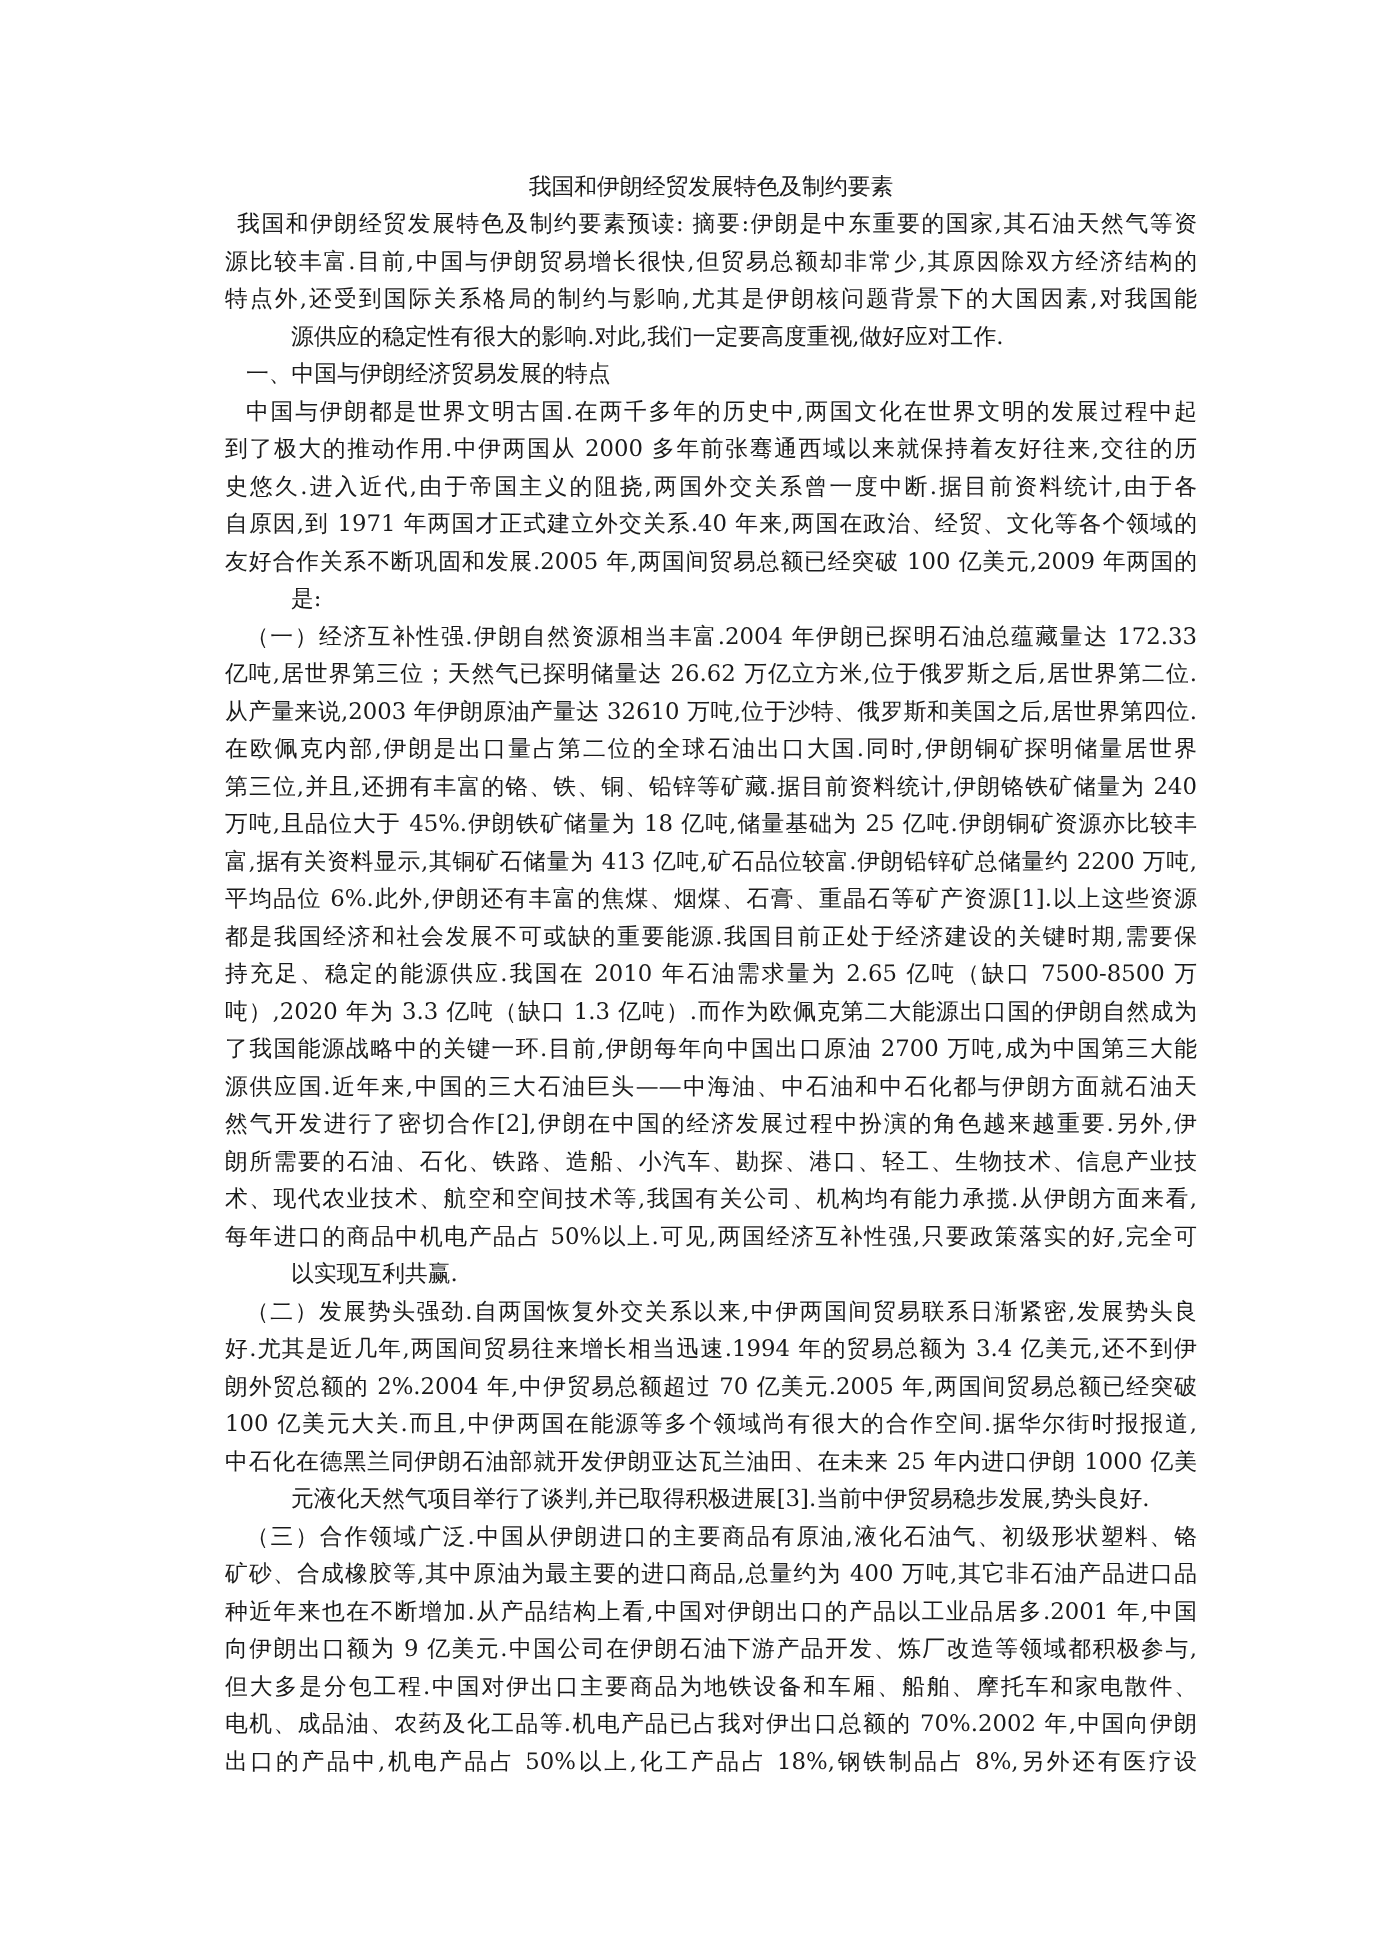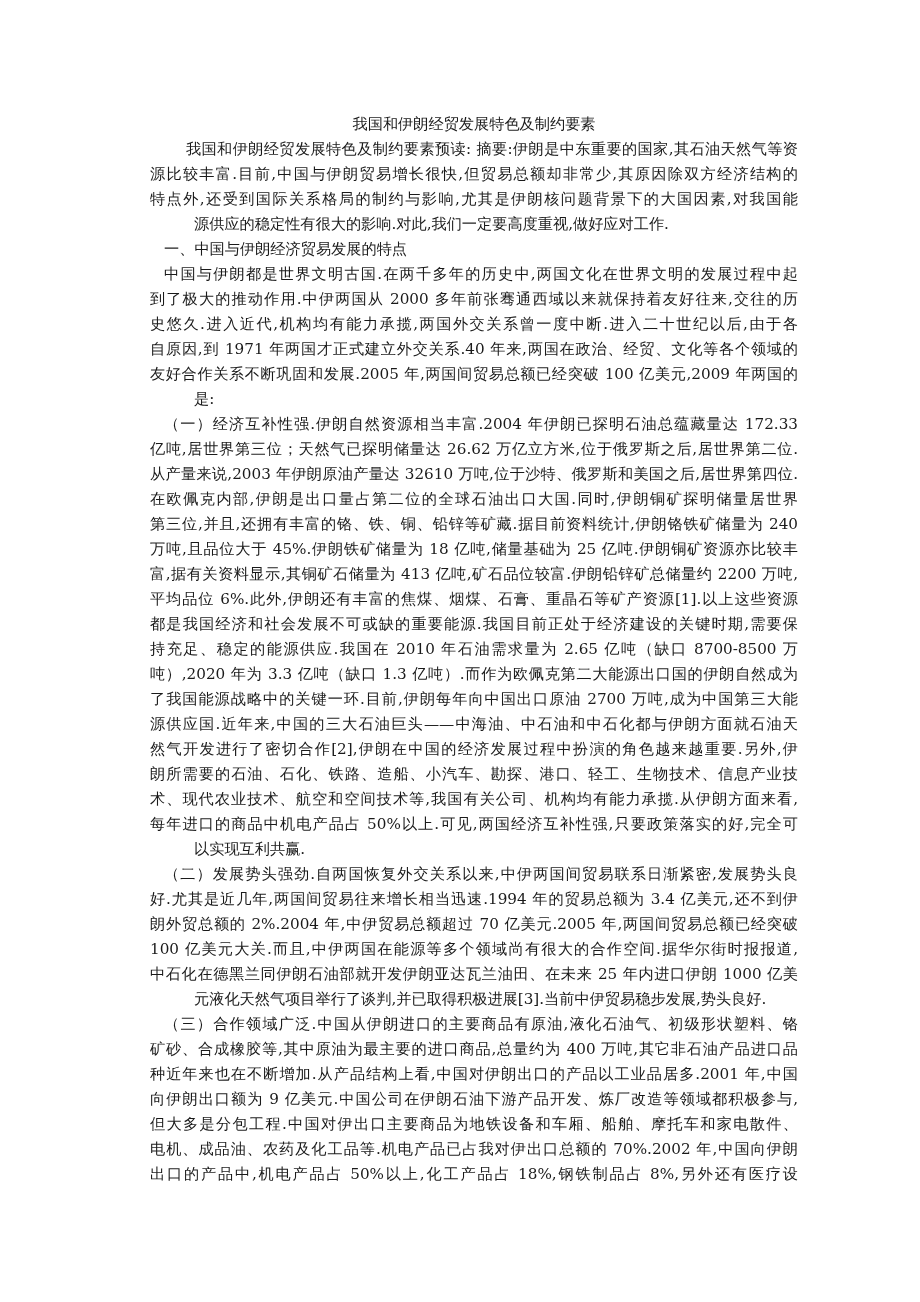--- a/index.html
+++ b/index.html
@@ -6,58 +6,58 @@
   body { width: 920px; height: 1302px; position: relative; overflow: hidden; }
   .page {
     position: absolute; left: 150px; top: 112px; width: 648px;
     font-family: "DejaVu Serif", "Liberation Serif", serif;
     font-size: 15.2px; color: #1a1a1a;
   }
   .title { text-align: center; height: 25px; line-height: 25px; white-space: nowrap; }
   .line { height: 25px; line-height: 25px; white-space: nowrap; text-align: justify; text-align-last: justify; }
   .line.last { text-align-last: left; margin-left: 44px; }
   .line.heading { text-align-last: left; padding-left: 14px; }
-  .line.indent { padding-left: 8px; margin-left: 28px; }
+  .line.indent { padding-left: 8px; }
   .line.indent2 { padding-left: 14px; }
 </style>
 </head>
 <body>
 
 <div class="page">
   <div class="title">我国和伊朗经贸发展特色及制约要素</div>
 
   <div>
     <div class="line indent">我国和伊朗经贸发展特色及制约要素预读: 摘要:伊朗是中东重要的国家,其石油天然气等资</div>
     <div class="line">源比较丰富.目前,中国与伊朗贸易增长很快,但贸易总额却非常少,其原因除双方经济结构的</div>
     <div class="line">特点外,还受到国际关系格局的制约与影响,尤其是伊朗核问题背景下的大国因素,对我国能</div>
     <div class="line last">源供应的稳定性有很大的影响.对此,我们一定要高度重视,做好应对工作.</div>
   </div>
 
   <div class="line heading">一、中国与伊朗经济贸易发展的特点</div>
 
   <div>
     <div class="line indent2">中国与伊朗都是世界文明古国.在两千多年的历史中,两国文化在世界文明的发展过程中起</div>
     <div class="line">到了极大的推动作用.中伊两国从 2000 多年前张骞通西域以来就保持着友好往来,交往的历</div>
-    <div class="line">史悠久.进入近代,机构均有能力承揽,两国外交关系曾一度中断.进入二十世纪以后,由于各</div>
+    <div class="line">史悠久.进入近代,由于帝国主义的阻挠,两国外交关系曾一度中断.据目前资料统计,由于各</div>
     <div class="line">自原因,到 1971 年两国才正式建立外交关系.40 年来,两国在政治、经贸、文化等各个领域的</div>
     <div class="line">友好合作关系不断巩固和发展.2005 年,两国间贸易总额已经突破 100 亿美元,2009 年两国的</div>
     <div class="line last">是:</div>
   </div>
 
   <div>
     <div class="line indent2">（一）经济互补性强.伊朗自然资源相当丰富.2004 年伊朗已探明石油总蕴藏量达 172.33</div>
     <div class="line">亿吨,居世界第三位；天然气已探明储量达 26.62 万亿立方米,位于俄罗斯之后,居世界第二位.</div>
     <div class="line">从产量来说,2003 年伊朗原油产量达 32610 万吨,位于沙特、俄罗斯和美国之后,居世界第四位.</div>
     <div class="line">在欧佩克内部,伊朗是出口量占第二位的全球石油出口大国.同时,伊朗铜矿探明储量居世界</div>
     <div class="line">第三位,并且,还拥有丰富的铬、铁、铜、铅锌等矿藏.据目前资料统计,伊朗铬铁矿储量为 240</div>
     <div class="line">万吨,且品位大于 45%.伊朗铁矿储量为 18 亿吨,储量基础为 25 亿吨.伊朗铜矿资源亦比较丰</div>
     <div class="line">富,据有关资料显示,其铜矿石储量为 413 亿吨,矿石品位较富.伊朗铅锌矿总储量约 2200 万吨,</div>
     <div class="line">平均品位 6%.此外,伊朗还有丰富的焦煤、烟煤、石膏、重晶石等矿产资源[1].以上这些资源</div>
     <div class="line">都是我国经济和社会发展不可或缺的重要能源.我国目前正处于经济建设的关键时期,需要保</div>
-    <div class="line">持充足、稳定的能源供应.我国在 2010 年石油需求量为 2.65 亿吨（缺口 8700-8500 万</div>
+    <div class="line">持充足、稳定的能源供应.我国在 2010 年石油需求量为 2.65 亿吨（缺口 7500-8500 万</div>
     <div class="line">吨）,2020 年为 3.3 亿吨（缺口 1.3 亿吨）.而作为欧佩克第二大能源出口国的伊朗自然成为</div>
     <div class="line">了我国能源战略中的关键一环.目前,伊朗每年向中国出口原油 2700 万吨,成为中国第三大能</div>
     <div class="line">源供应国.近年来,中国的三大石油巨头——中海油、中石油和中石化都与伊朗方面就石油天</div>
     <div class="line">然气开发进行了密切合作[2],伊朗在中国的经济发展过程中扮演的角色越来越重要.另外,伊</div>
     <div class="line">朗所需要的石油、石化、铁路、造船、小汽车、勘探、港口、轻工、生物技术、信息产业技</div>
     <div class="line">术、现代农业技术、航空和空间技术等,我国有关公司、机构均有能力承揽.从伊朗方面来看,</div>
     <div class="line">每年进口的商品中机电产品占 50%以上.可见,两国经济互补性强,只要政策落实的好,完全可</div>
     <div class="line last">以实现互利共赢.</div>
   </div>
 

